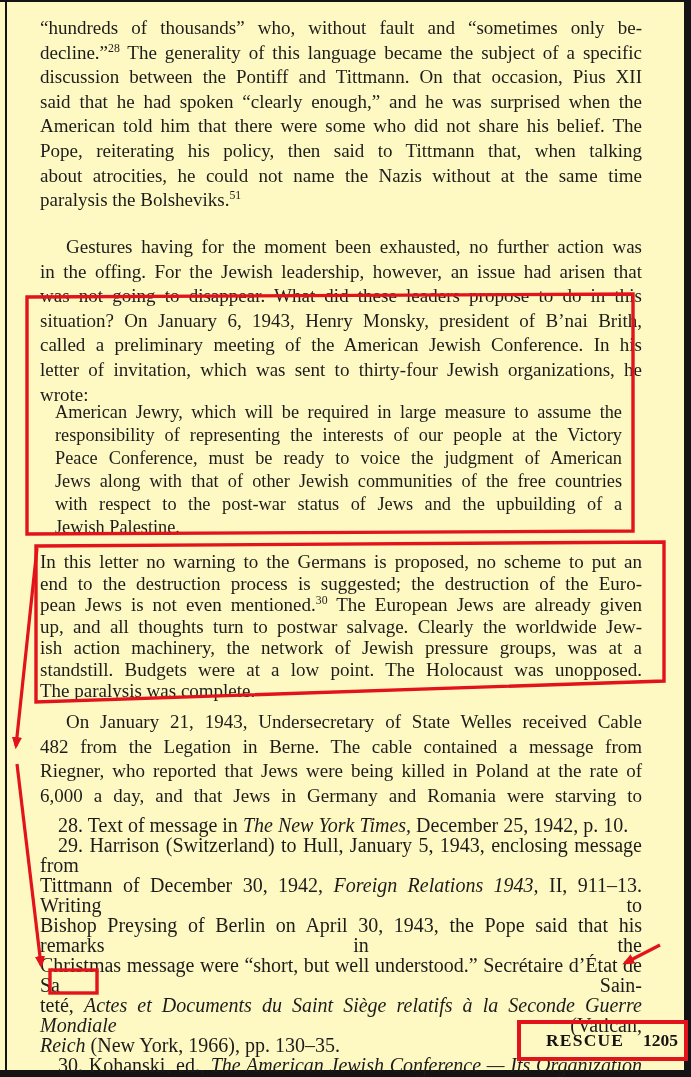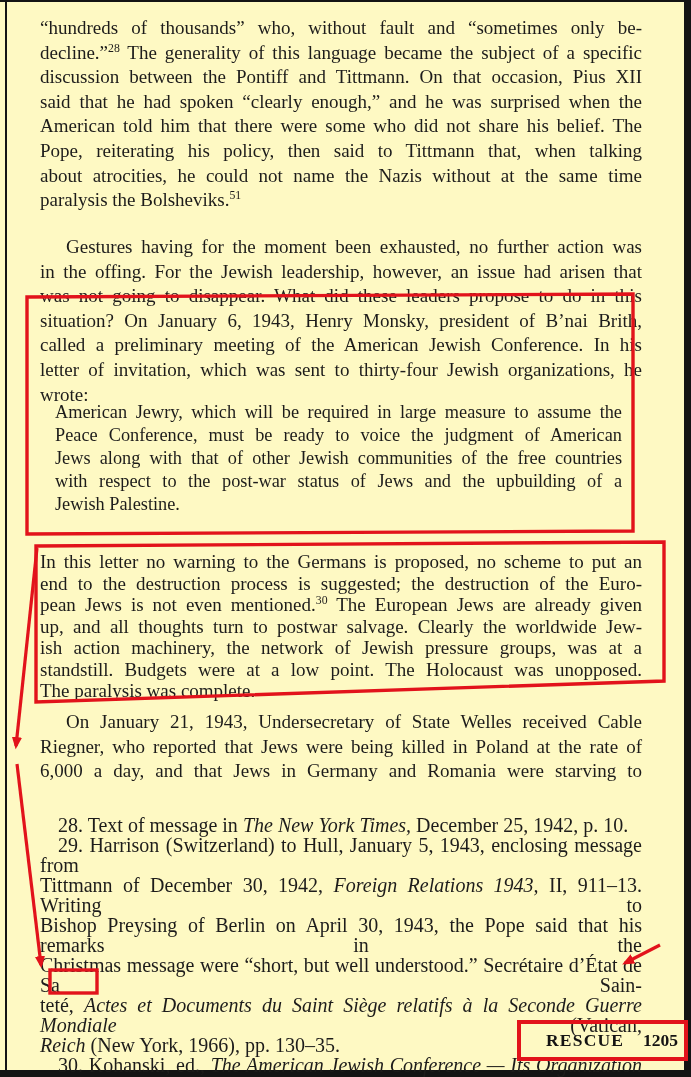--- a/index.html
+++ b/index.html
@@ -66,36 +66,38 @@
         <div class="line ind"><span>Gestures having for the moment been exhausted, no further action was</span></div>
         <div class="line"><span>in the offing. For the Jewish leadership, however, an issue had arisen that</span></div>
         <div class="line"><span>was not going to disappear. What did these leaders propose to do in this</span></div>
         <div class="line"><span>situation? On January 6, 1943, Henry Monsky, president of B’nai Brith,</span></div>
         <div class="line"><span>called a preliminary meeting of the American Jewish Conference. In his</span></div>
         <div class="line"><span>letter of invitation, which was sent to thirty-four Jewish organizations, he</span></div>
         <div class="line end"><span>wrote:</span></div>
       </div>
     <div class="para pq">
         <div class="line"><span>American Jewry, which will be required in large measure to assume the</span></div>
+        <div class="line"><span>responsibility of representing the interests of our people at the Victory</span></div>
         <div class="line"><span>Peace Conference, must be ready to voice the judgment of American</span></div>
         <div class="line"><span>Jews along with that of other Jewish communities of the free countries</span></div>
         <div class="line"><span>with respect to the post-war status of Jews and the upbuilding of a</span></div>
         <div class="line end"><span>Jewish Palestine.</span></div>
       </div>
     <div class="para p3">
         <div class="line"><span>In this letter no warning to the Germans is proposed, no scheme to put an</span></div>
         <div class="line"><span>end to the destruction process is suggested; the destruction of the Euro-</span></div>
         <div class="line"><span>pean Jews is not even mentioned.</span><sup>30</sup><span> The European Jews are already given</span></div>
         <div class="line"><span>up, and all thoughts turn to postwar salvage. Clearly the worldwide Jew-</span></div>
         <div class="line"><span>ish action machinery, the network of Jewish pressure groups, was at a</span></div>
         <div class="line"><span>standstill. Budgets were at a low point. The Holocaust was unopposed.</span></div>
         <div class="line end"><span>The paralysis was complete.</span></div>
       </div>
     <div class="para p4">
         <div class="line ind"><span>On January 21, 1943, Undersecretary of State Welles received Cable</span></div>
+        <div class="line"><span>482 from the Legation in Berne. The cable contained a message from</span></div>
         <div class="line"><span>Riegner, who reported that Jews were being killed in Poland at the rate of</span></div>
         <div class="line"><span>6,000 a day, and that Jews in Germany and Romania were starving to</span></div>
       </div>
     <div class="para fn">
         <div class="line end ind"><span>28. Text of message in </span><span class="it">The New York Times,</span><span> December 25, 1942, p. 10.</span></div>
         <div class="line ind"><span>29. Harrison (Switzerland) to Hull, January 5, 1943, enclosing message from</span></div>
         <div class="line"><span>Tittmann of December 30, 1942, </span><span class="it">Foreign Relations 1943,</span><span> II, 911–13. Writing to</span></div>
         <div class="line"><span>Bishop Preysing of Berlin on April 30, 1943, the Pope said that his remarks in the</span></div>
         <div class="line"><span>Christmas message were “short, but well understood.” Secrétaire d’État de Sa Sain-</span></div>
         <div class="line"><span>teté, </span><span class="it">Actes et Documents du Saint Siège relatifs à la Seconde Guerre Mondiale</span><span> (Vatican,</span></div>

